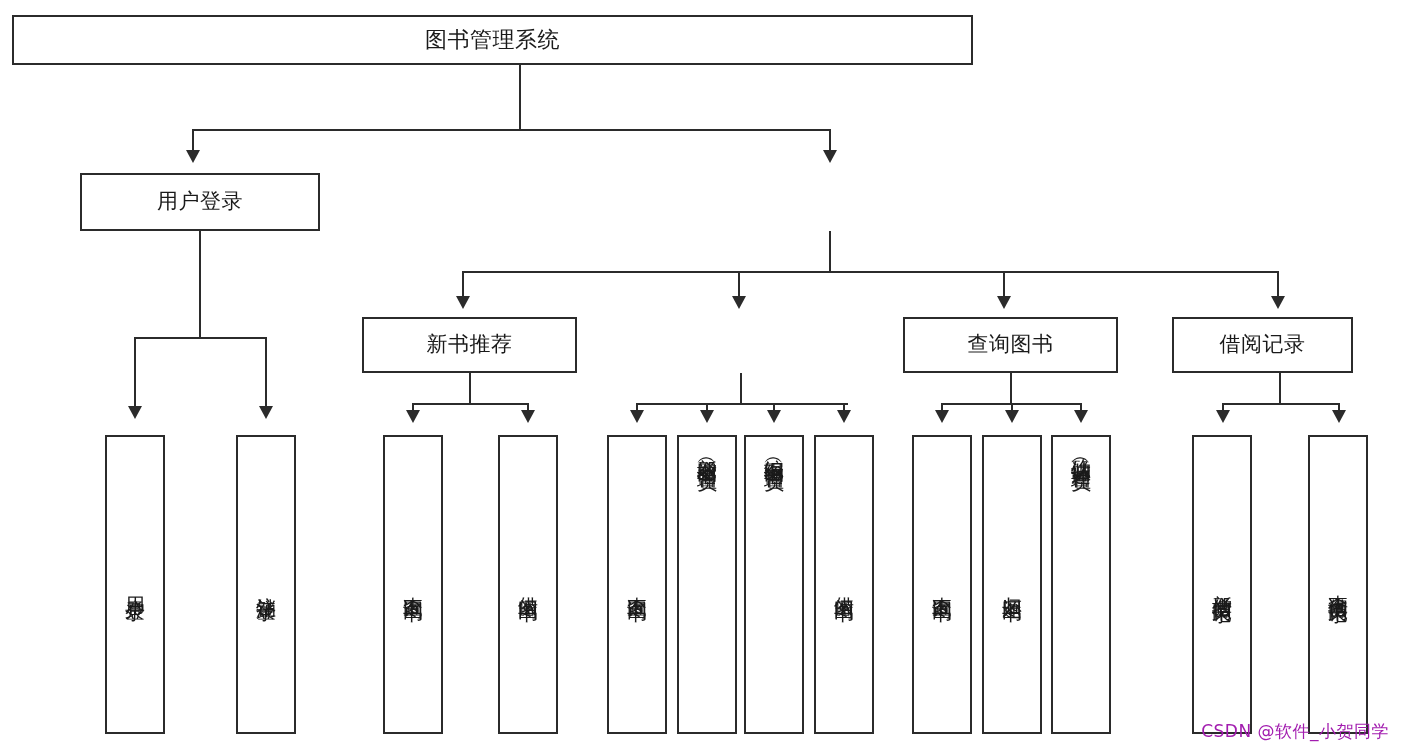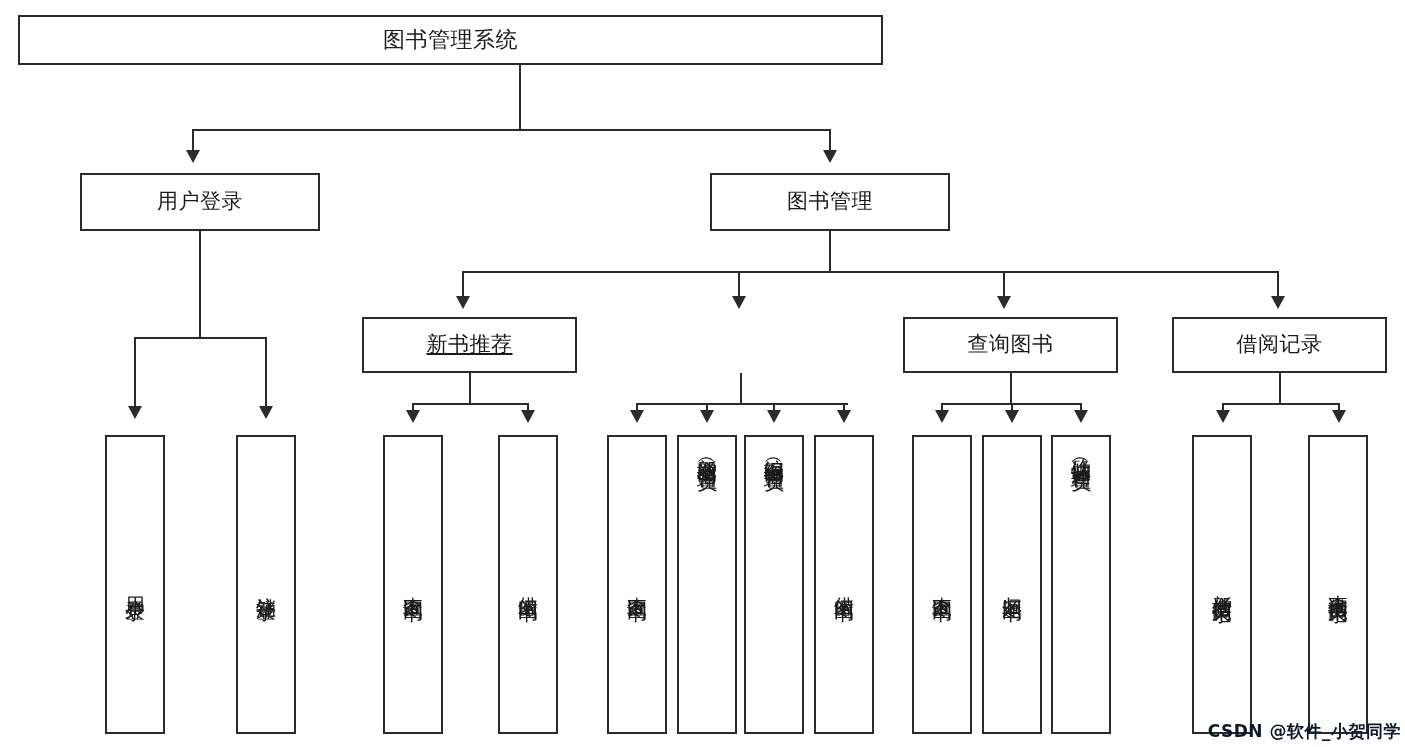--- a/index.html
+++ b/index.html
@@ -67,84 +67,80 @@
     position: absolute;
     width: 0;
     height: 0;
     border-left: 7px solid transparent;
     border-right: 7px solid transparent;
     border-top: 13px solid #2b2b2b;
   }
   
   #watermark {
     position: absolute;
-    right: 4px;
+    right: 16px;
     bottom: 4px;
     font-size: 17px;
-    color: #0f172a;
+    color: #a21caf;
     letter-spacing: 0.5px;
     white-space: nowrap;
     user-select: none;
-    font-weight: bold;
   }
 </style>
 </head>
 <body>
 
 <div id="canvas">
 
-  <div class="node horiz root" style="left:18px; top:15px; width:865px; height:50px;">
+  <div class="node horiz root" style="left:12px; top:15px; width:961px; height:50px;">
     <span>图书管理系统</span>
   </div>
 
   <div class="conn vline" style="left:519px; top:65px; height:64px;"></div>
 
   <div class="conn hline" style="left:192px; top:129px; width:638px;"></div>
 
   <div class="conn vline" style="left:192px; top:129px; height:24px;"></div>
   <div class="arrow" style="left:186px; top:150px;"></div>
   <div class="conn vline" style="left:829px; top:129px; height:24px;"></div>
   <div class="arrow" style="left:823px; top:150px;"></div>
 
   <div class="node horiz" style="left:80px; top:173px; width:240px; height:58px;">
     <span>用户登录</span>
   </div>
 
-  <div class="node horiz" style="left:710px; top:173px; width:240px; height:58px;">
-    <span>图书管理</span>
-  </div>
 
   <div class="conn vline" style="left:199px; top:231px; height:106px;"></div>
   <div class="conn hline" style="left:134px; top:337px; width:132px;"></div>
   <div class="conn vline" style="left:134px; top:337px; height:72px;"></div>
   <div class="arrow" style="left:128px; top:406px;"></div>
   <div class="conn vline" style="left:265px; top:337px; height:72px;"></div>
   <div class="arrow" style="left:259px; top:406px;"></div>
 
   <div class="conn vline" style="left:829px; top:231px; height:40px;"></div>
   <div class="conn hline" style="left:462px; top:271px; width:815px;"></div>
   <div class="conn vline" style="left:462px; top:271px; height:28px;"></div>
   <div class="arrow" style="left:456px; top:296px;"></div>
   <div class="conn vline" style="left:738px; top:271px; height:28px;"></div>
   <div class="arrow" style="left:732px; top:296px;"></div>
   <div class="conn vline" style="left:1003px; top:271px; height:28px;"></div>
   <div class="arrow" style="left:997px; top:296px;"></div>
   <div class="conn vline" style="left:1277px; top:271px; height:28px;"></div>
   <div class="arrow" style="left:1271px; top:296px;"></div>
 
-  <div class="node horiz" style="left:362px; top:317px; width:215px; height:56px;text-decoration:underline;">
+  <div class="node horiz" style="left:362px; top:317px; width:215px; height:56px;">
     <span>新书推荐</span>
   </div>
 
 
   <div class="node horiz" style="left:903px; top:317px; width:215px; height:56px;">
     <span>查询图书</span>
   </div>
 
-  <div class="node horiz" style="left:1172px; top:317px; width:215px; height:56px;">
+  <div class="node horiz" style="left:1172px; top:317px; width:181px; height:56px;">
     <span>借阅记录</span>
   </div>
 
   <div class="conn vline" style="left:469px; top:373px; height:30px;"></div>
   <div class="conn hline" style="left:412px; top:403px; width:116px;"></div>
   <div class="conn vline" style="left:412px; top:403px; height:10px;"></div>
   <div class="arrow" style="left:406px; top:410px;"></div>
   <div class="conn vline" style="left:527px; top:403px; height:10px;"></div>
   <div class="arrow" style="left:521px; top:410px;"></div>
 

